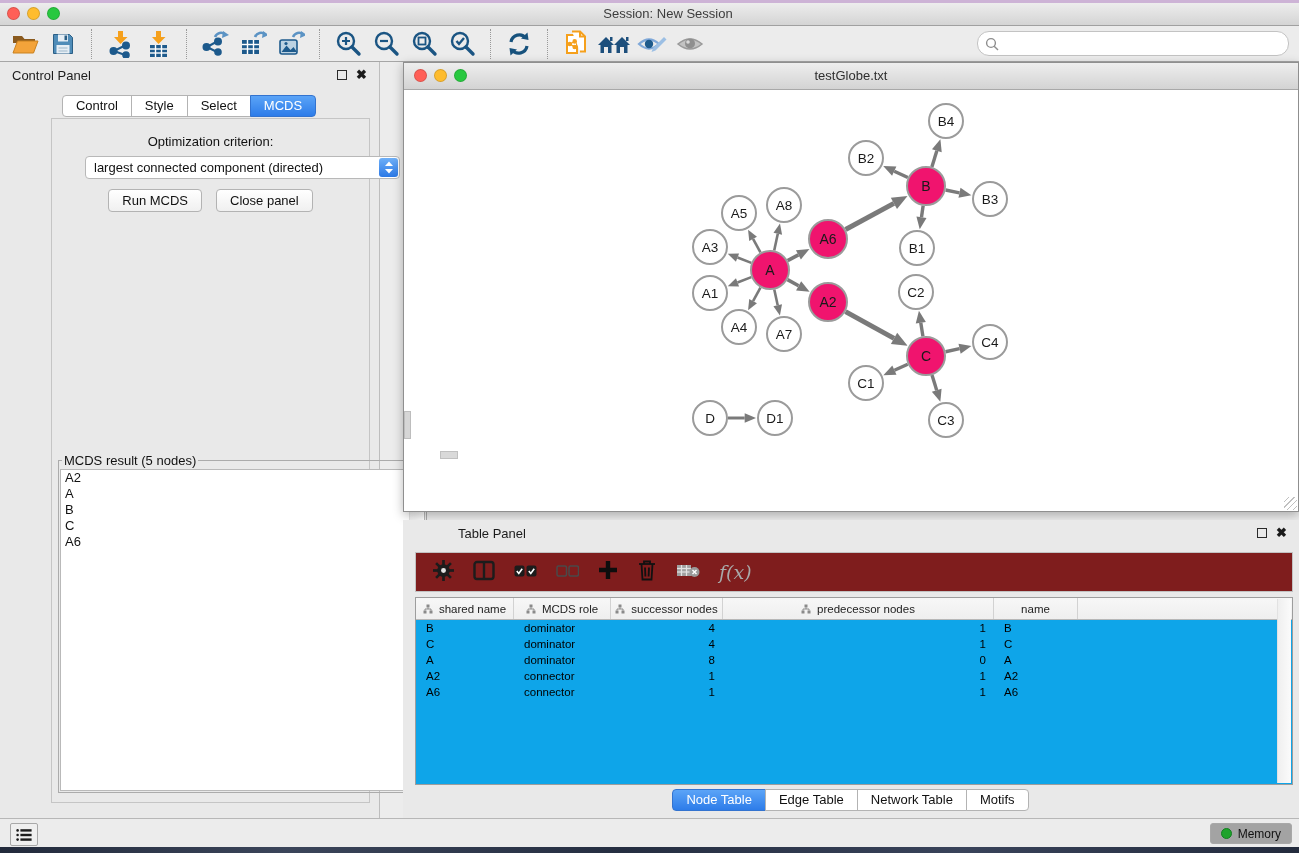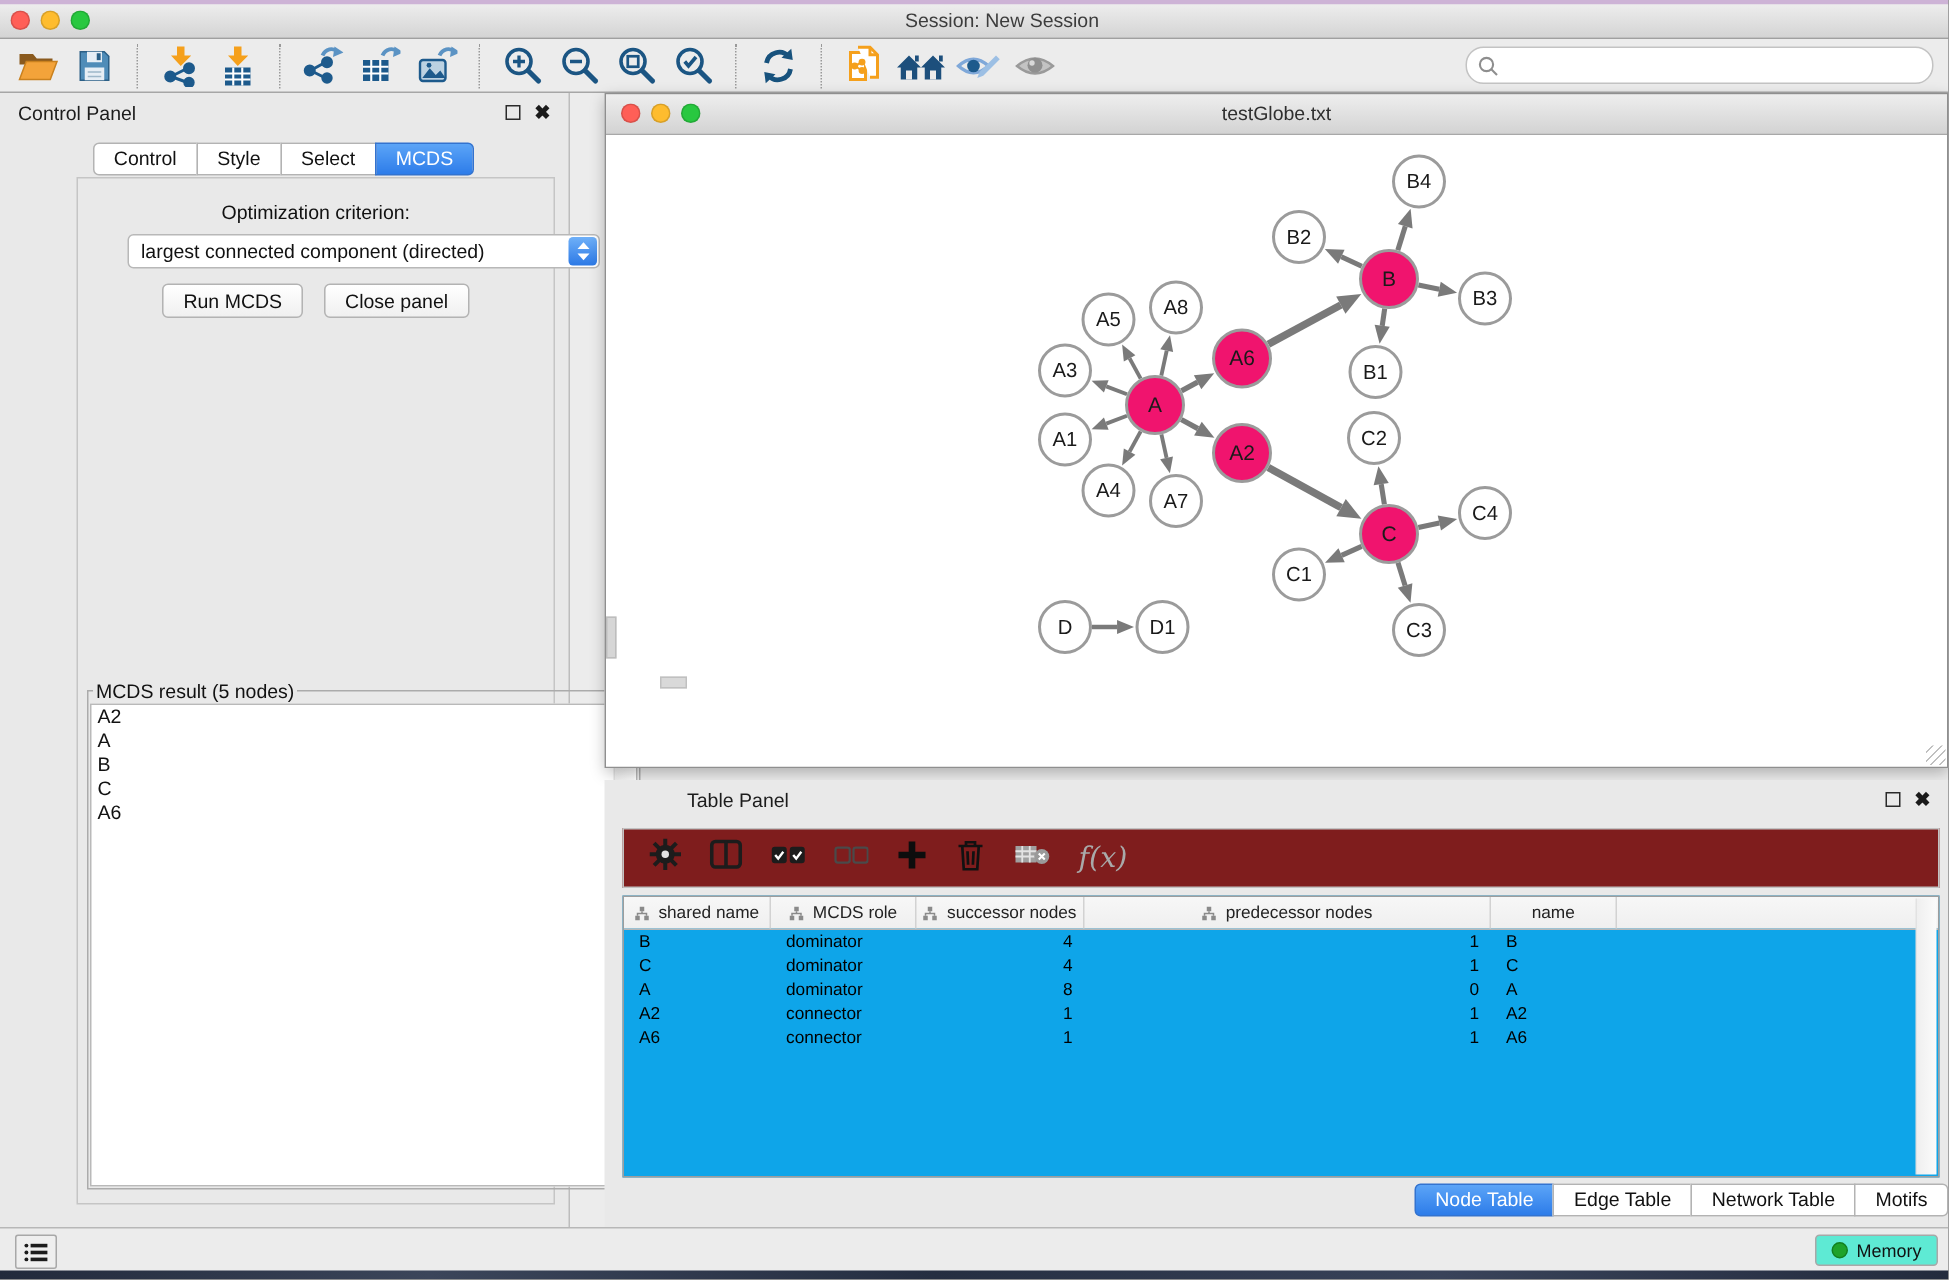--- a/index.html
+++ b/index.html
@@ -71,26 +71,26 @@
     border:1px solid #c2c2c2;box-sizing:border-box;display:flex;align-items:center;gap:19px;padding:0 17px;}
   .fx{font-family:"DejaVu Serif",serif;font-style:italic;font-size:19px;color:#a9a9a9;}
   .tp-table{position:absolute;top:77px;left:12px;right:6px;height:188px;background:#0ea5e9;
     border:1px solid #9d9d9d;box-sizing:border-box;overflow:hidden;}
   .thead{display:flex;height:21px;border-bottom:1px solid #b7b7b7;background:linear-gradient(#f7f7f7,#efefef);}
   .th{display:flex;align-items:center;justify-content:center;gap:6px;font-size:11.5px;color:#222;
     border-right:1px solid #d2d2d2;box-sizing:border-box;height:100%;}
   .tr{display:flex;height:16px;}
   .td{font-size:11.5px;color:#000;line-height:16px;box-sizing:border-box;white-space:nowrap;overflow:hidden;}
   .al{text-align:left;padding-left:10px;} .ar{text-align:right;padding-right:8px;}
-  .tp-tabs{position:absolute;bottom:7px;left:0;right:0;display:flex;justify-content:flex-end;}
+  .tp-tabs{position:absolute;bottom:7px;left:0;right:0;display:flex;justify-content:center;}
   
   .statusbar{position:absolute;left:0;right:0;top:818px;height:29px;background:#ececec;border-top:1px solid #b7b7b7;box-sizing:border-box;}
   .list-btn{position:absolute;left:10px;top:4px;width:26px;height:21px;background:#efefef;
     border:1px solid #a8a8a8;border-radius:2px;display:flex;align-items:center;justify-content:center;}
-  .memory-btn{position:absolute;right:7px;top:4px;height:21px;background:#5eead4;border:1px solid #a8a8a8;
+  .memory-btn{position:absolute;right:7px;top:4px;height:21px;background:#a3a3a3;border:1px solid #a8a8a8;
     border-radius:3px;display:flex;align-items:center;gap:6px;padding:0 10px;font-size:12px;color:#111;box-sizing:border-box;}
   .mem-dot{width:11px;height:11px;border-radius:50%;background:#1ea32b;border:1px solid #128020;box-sizing:border-box;}
   .bottom-strip{position:absolute;left:0;right:0;bottom:0;height:6px;
     background:linear-gradient(90deg,#222a3b,#3b455a 22%,#252e41 48%,#39435a 74%,#232b3d);}
 </style>
 </head>
 <body>
 
 <div class="screen">
 

